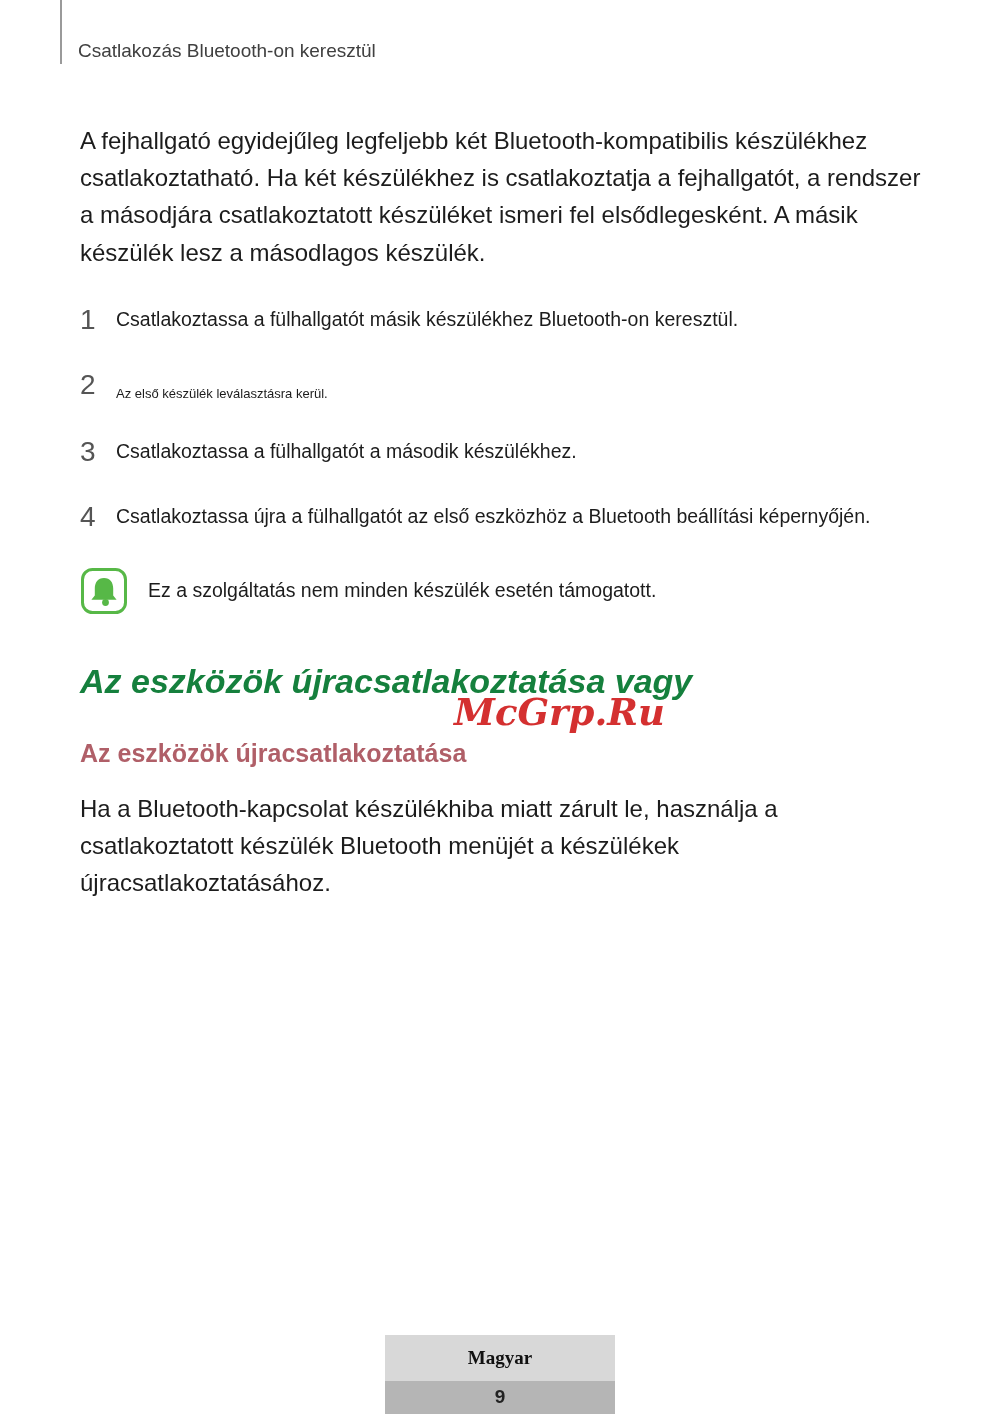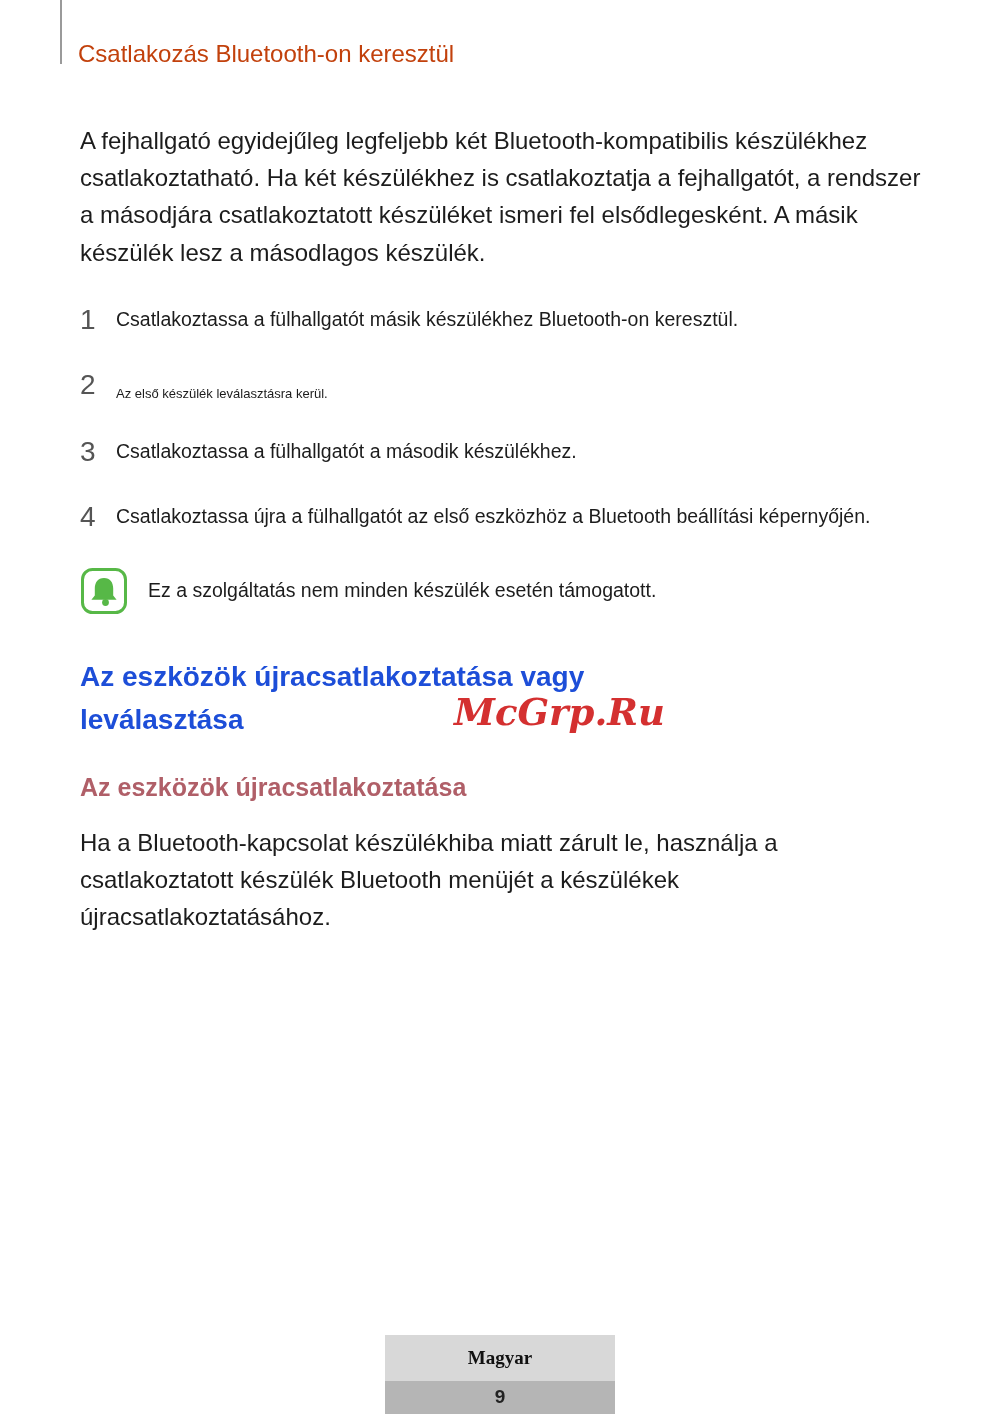--- a/index.html
+++ b/index.html
@@ -5,21 +5,21 @@
   html,body{margin:0;padding:0;background:#ffffff;}
   body{
     width:1000px;height:1414px;position:relative;
     font-family:"Liberation Sans","DejaVu Sans",sans-serif;
     color:#1a1a1a;overflow:hidden;
   }
   .page{position:relative;width:1000px;height:1414px;}
 
   
   .runhead-rule{position:absolute;left:60px;top:0;width:2px;height:64px;background:#9a9a9a;}
-  .runhead{position:absolute;left:78px;top:40px;font-size:24px;color:#c2410c;}
+  .runhead{position:absolute;left:78px;top:40px;font-size:19px;color:#404040;}
 
   .content{position:absolute;left:80px;top:110px;width:842px;}
 
   h1.sec-title{
     margin:0 0 26px 0;font-size:34px;font-weight:bold;color:#3b7cb8;line-height:1.2;
   }
   p.body-text{
     margin:12px 0 22px 0;font-size:24px;line-height:1.55;color:#1c1c1c;
   }
 
@@ -31,21 +31,21 @@
   }
   .step-body{flex:1;}
   .step-text{margin:0;font-size:19.5px;line-height:1.5;color:#1c1c1c;}
   .step-extra{margin:14px 0 0 0;font-size:13px;line-height:1.5;color:#1c1c1c;}
 
   .note-row{display:flex;align-items:center;margin:14px 0 40px 0;}
   .note-icon{flex:0 0 48px;height:48px;margin-right:20px;}
   .note-text{font-size:19.5px;color:#1c1c1c;}
 
   h1.sec-title2{
-    margin:28px 0 30px 0;font-size:28px;font-weight:bold;color:#1d4ed8;line-height:1.55;
+    margin:28px 0 30px 0;font-size:34px;font-weight:bold;color:#15803d;line-height:1.55;font-style:italic;
   }
 
   h2.sub-title{
     margin:18px 0 20px 0;font-size:25px;font-weight:bold;color:#b05f68;line-height:1.3;
   }
 
   .watermark{
     position:absolute;left:414px;top:690px;
     font-family:"DejaVu Serif","Liberation Serif",serif;
     font-style:italic;font-weight:bold;
@@ -116,21 +116,20 @@
           <rect x="2.5" y="2.5" width="43" height="43" rx="10" fill="none" stroke="#57b847" stroke-width="3"></rect>
           <path d="M24 11 c-6.2 0 -9.2 4.6 -9.2 10.6 v6.8 l-3.4 4.4 h25.2 l-3.4 -4.4 v-6.8 c0 -6 -3 -10.6 -9.2 -10.6 z" fill="#57b847"></path>
           <circle cx="25.5" cy="35.5" r="3.4" fill="#57b847"></circle>
         </svg>
       </span>
       <span class="note-text">Ez a szolgáltatás nem minden készülék esetén támogatott.</span>
     </div>
 
     <h1 class="sec-title2">
       <span>Az eszközök újracsatlakoztatása vagy</span><br>
-      <span>leválasztása</span>
     </h1>
 
     <h2 class="sub-title">Az eszközök újracsatlakoztatása</h2>
 
     <p class="body-text">Ha a Bluetooth-kapcsolat készülékhiba miatt zárult le, használja a csatlakoztatott készülék Bluetooth menüjét a készülékek újracsatlakoztatásához.</p>
 
   </div>
 
   <div class="watermark">McGrp.Ru</div>
 

